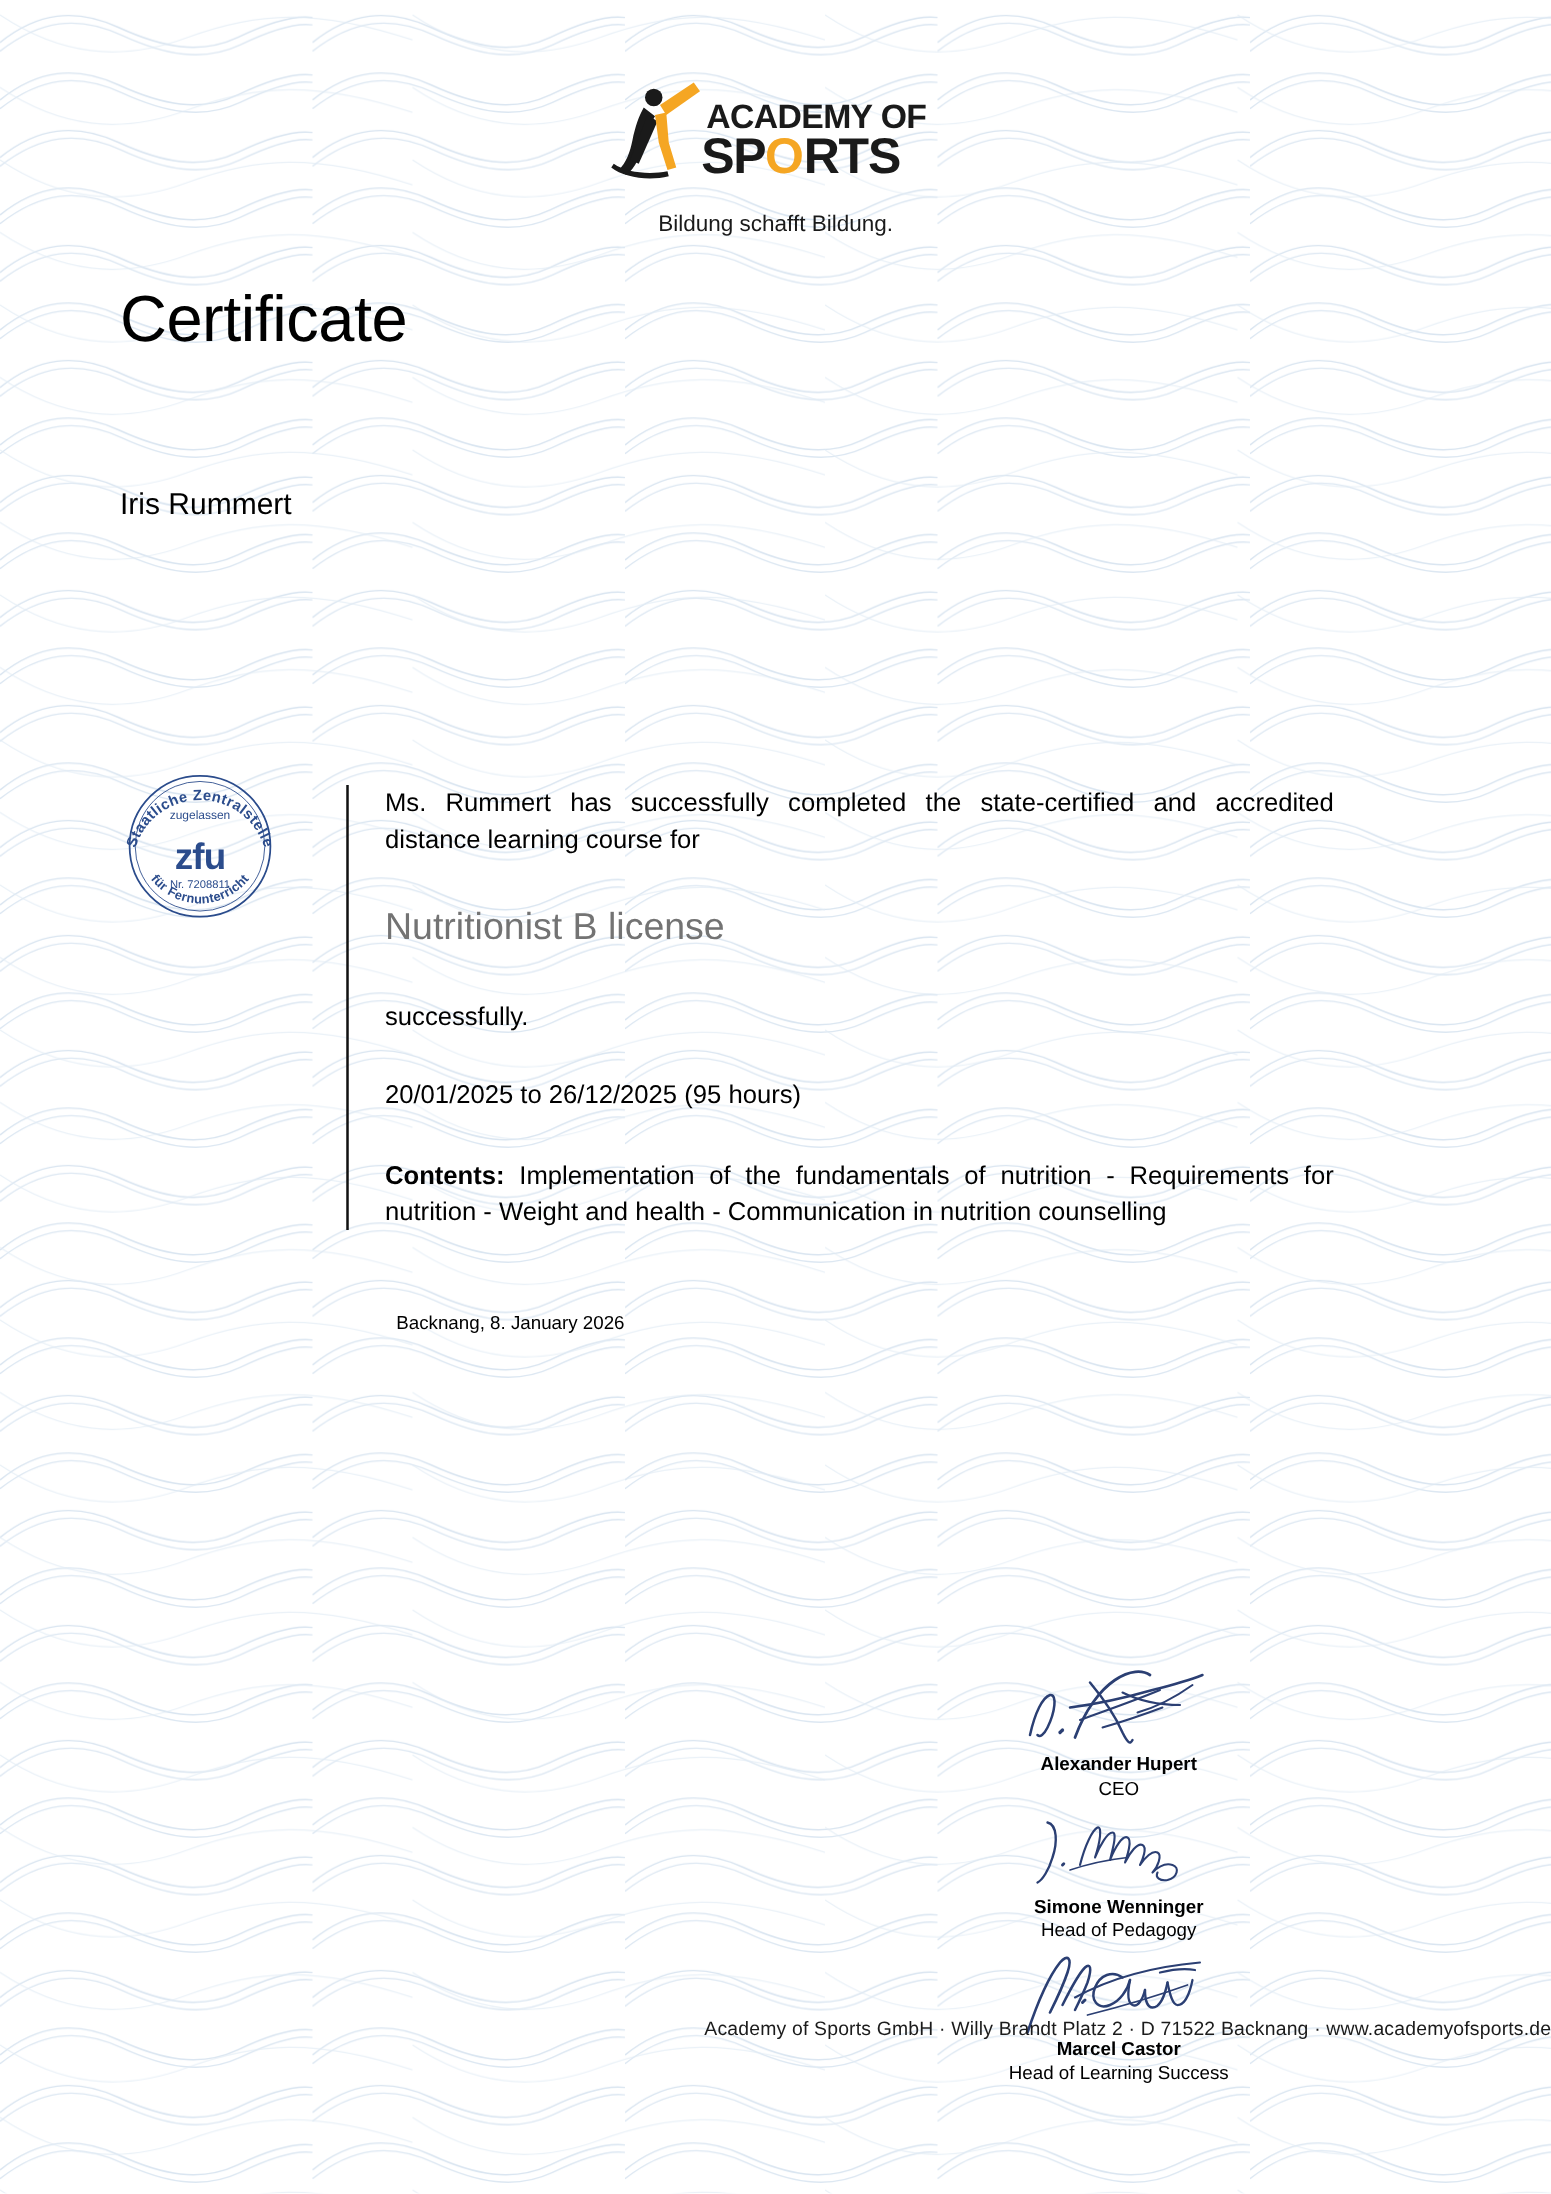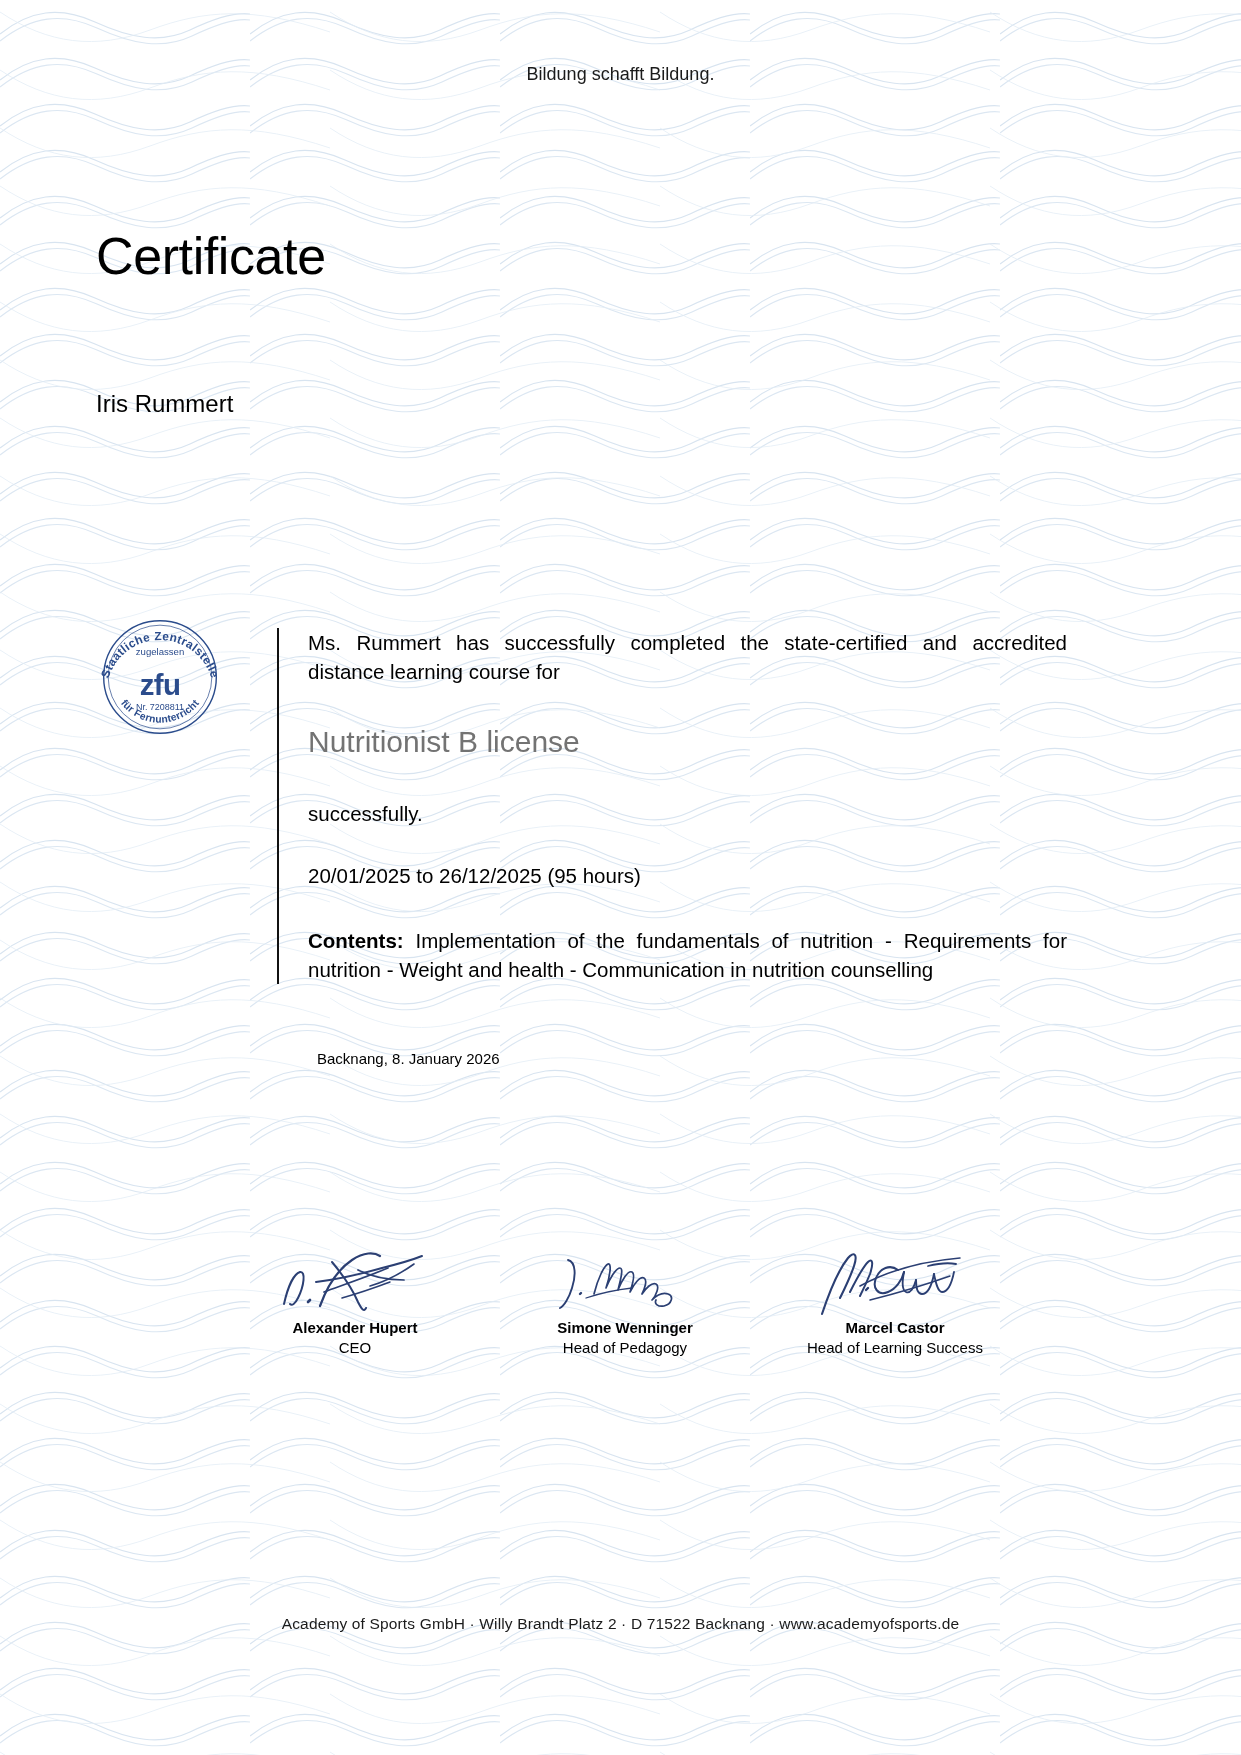--- a/index.html
+++ b/index.html
@@ -143,25 +143,26 @@
     top: 1050px;
     font-size: 15px;
     color: #000000;
     text-align: center;
   }
 
   
   .signatures {
     position: absolute;
     left: 230px;
-    top: 1244px;
+    top: 1328px;
     width: 790px;
     display: flex;
     justify-content: space-between;
     align-items: flex-end;
+    flex-direction: column;
   }
   .sig-col {
     width: 250px;
     text-align: center;
   }
   .sig-mark {
     height: 72px;
     display: flex;
     align-items: flex-end;
     justify-content: center;
@@ -180,21 +181,21 @@
     color: #000000;
     line-height: 1.35;
   }
 
   
   .footer {
     position: absolute;
     left: 0;
     top: 1615px;
     width: 1241px;
-    text-align: center;
+    text-align: right;
     font-size: 15.5px;
     color: #1b1b1b;
     letter-spacing: 0.15px;
   }
 </style>
 </head>
 <body>
 
 <div class="page">
 
@@ -211,20 +212,40 @@
       </defs>
       <rect x="0" y="0" width="1241" height="1755" fill="#FFFFFF"></rect>
       <rect x="0" y="0" width="1241" height="1755" fill="url(#wavepat)"></rect>
       <rect x="0" y="0" width="1241" height="1755" fill="url(#wavepat2)" opacity="0.75"></rect>
     </svg>
   </div>
 
   <div class="content">
 
     <div class="logo-block">
+      <div class="logo-svg-wrap">
+        <svg viewBox="0 0 300 100" xmlns="http://www.w3.org/2000/svg" aria-hidden="true">
+
+          <g>
+            <circle cx="52" cy="16" r="7" fill="#1A1A1A"></circle>
+            <path d="M44,24 C40,31 37,40 35,50 C33,60 30,68 24,74 L30,78 C38,72 41,62 44,52 C46,45 49,37 53,31 Z" fill="#1A1A1A"></path>
+            <path d="M47,30 L33,66 L40,69 L55,35 Z" fill="#1A1A1A"></path>
+            <path d="M18,72 C28,80 48,83 64,79 L63,75 C48,78 30,76 20,69 Z" fill="#1A1A1A"></path>
+            <path d="M57,22 L84,4 L89,11 L62,30 Z" fill="#F5A623"></path>
+            <path d="M62,28 L64,52 L70,72 L63,74 L56,52 L53,30 Z" fill="#F5A623"></path>
+          </g>
+
+          <text x="94" y="40" font-family="'Liberation Sans', sans-serif" font-size="27" font-weight="bold" fill="#1A1A1A" letter-spacing="-0.5">ACADEMY OF</text>
+          <g>
+            <text x="90" y="76" font-family="'Liberation Sans', sans-serif" font-size="40" font-weight="bold" fill="#1A1A1A" letter-spacing="-1">SP</text>
+            <text x="141" y="76" font-family="'Liberation Sans', sans-serif" font-size="40" font-weight="bold" fill="#F5A623" letter-spacing="-1">O</text>
+            <text x="172" y="76" font-family="'Liberation Sans', sans-serif" font-size="40" font-weight="bold" fill="#1A1A1A" letter-spacing="-1">RTS</text>
+          </g>
+        </svg>
+      </div>
       <div style="font-size:18px;color:#1A1A1A;margin-top:2px;">Bildung schafft Bildung.</div>
     </div>
 
     <div class="cert-title">Certificate</div>
 
     <div class="participant-name">Iris Rummert</div>
 
     <div class="zfu-seal">
       <svg viewBox="0 0 200 200" xmlns="http://www.w3.org/2000/svg">
         <defs>

